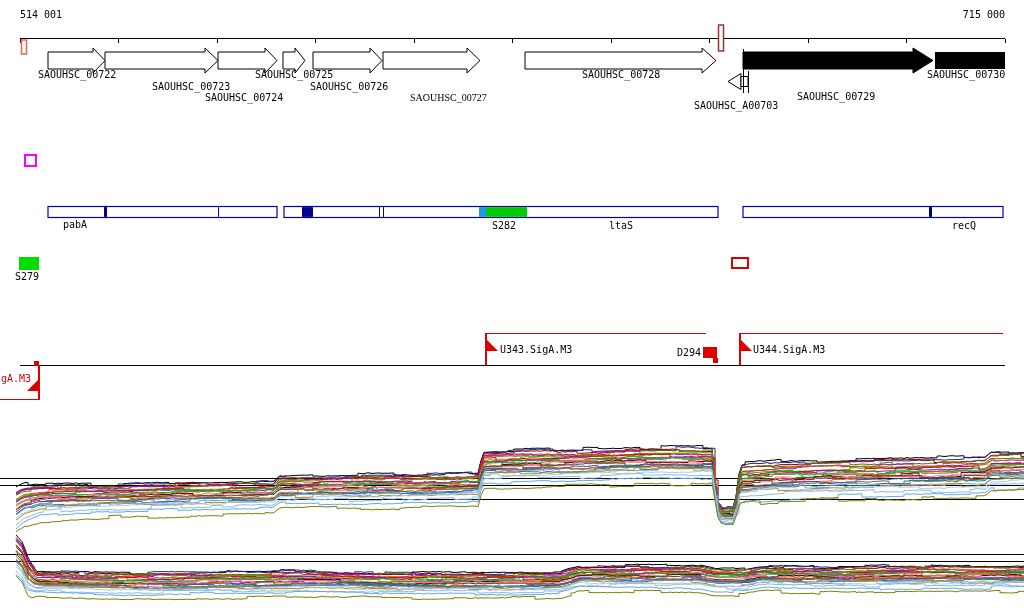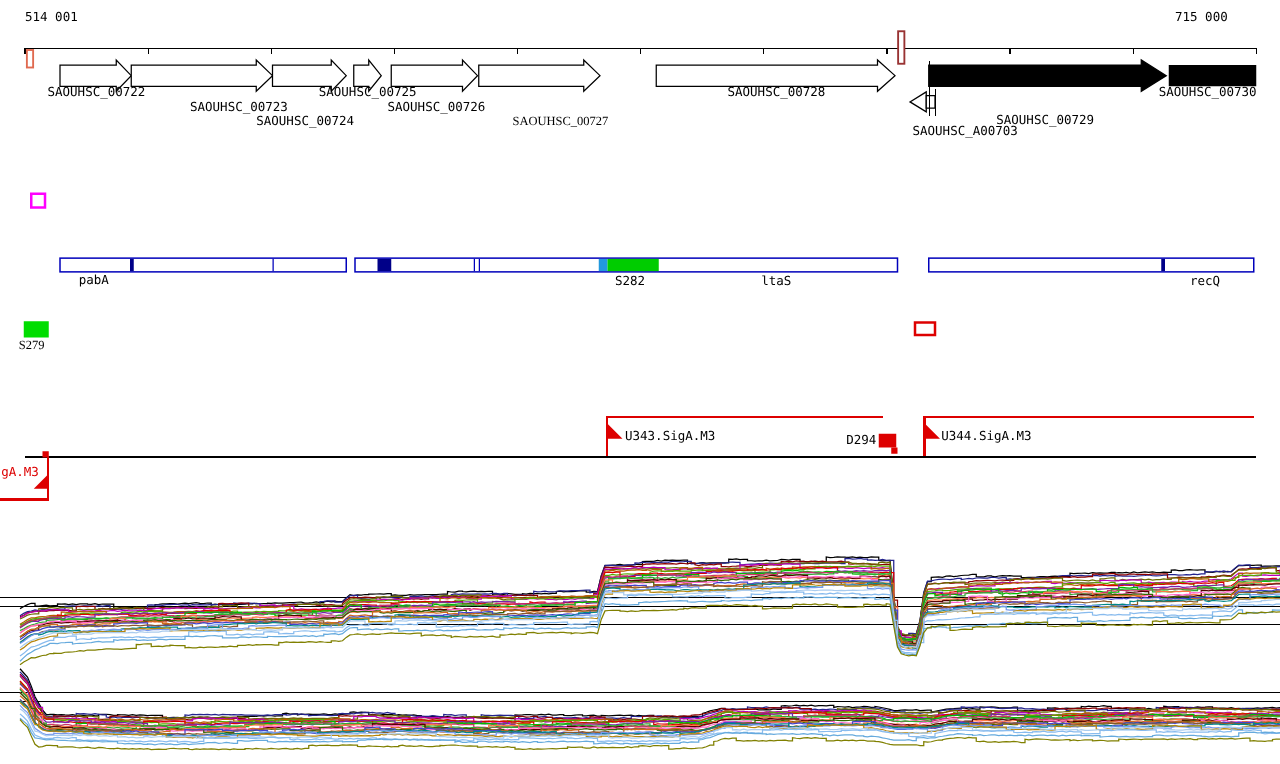--- a/index.html
+++ b/index.html
@@ -7,21 +7,21 @@
        font-family:"DejaVu Sans Mono",monospace;font-size:10px;color:#000;}
   #gfx{position:absolute;left:0;top:0;}
   .lbl{position:absolute;white-space:pre;line-height:10px;font-size:10px;}
   .coord{position:absolute;white-space:pre;line-height:11px;font-size:10px;}
 </style>
 </head>
 <body>
 
 <div id="app">
   <div class="coord" style="left:20px;top:9px;">514 001</div>
-  <div class="coord" style="left:940px;top:9px;width:65px;">715 000</div>
+  <div class="coord" style="left:940px;top:9px;width:65px;text-align:right;">715 000</div>
   <svg id="gfx" width="1024" height="611">
       <rect x="0" y="440" width="1024" height="100" fill="#ffffff" fill-opacity="0"></rect>
       <rect x="0" y="535" width="1024" height="76" fill="#ffffff" fill-opacity="0"></rect>
       <line x1="0" y1="478" x2="1024" y2="478" stroke="#000" stroke-width="1" shape-rendering="crispEdges"></line>
       <line x1="0" y1="485" x2="1024" y2="485" stroke="#000" stroke-width="1" shape-rendering="crispEdges"></line>
       <line x1="277" y1="499.5" x2="1024" y2="499.5" stroke="#000" stroke-width="1" shape-rendering="crispEdges"></line>
       <polyline points="16,486.9 19,485.2 22,483.7 25,482.6 28,482.6 28,484.9 31,484.9 34,484.4 37,484.2 40,484.6 43,484.4 46,484.4 46,483.1 49,483.3 52,483.1 55,483.7 58,483.1 61,483.6 64,483.1 67,483.0 70,483.0 70,483.3 73,483.4 76,482.9 79,483.6 82,483.2 85,483.2 88,483.2 91,483.2 91,486.6 94,486.4 97,485.7 100,485.7 103,485.8 106,485.8 109,485.4 112,485.4 115,485.8 118,485.4 121,485.4 124,485.4 124,483.6 127,483.5 130,483.1 133,483.1 136,482.8 139,482.8 142,483.3 145,482.8 148,482.6 151,482.9 154,482.5 157,482.2 160,482.7 163,482.8 166,482.4 169,482.4 169,484.1 172,483.3 175,483.6 178,483.6 181,483.7 184,483.7 187,483.5 190,483.3 193,483.5 196,483.4 199,483.0 202,483.0 202,482.9 205,482.7 208,483.0 211,482.8 214,482.8 214,482.5 217,482.7 220,482.3 223,482.5 226,482.5 229,482.3 232,482.1 235,482.0 238,481.8 241,481.7 244,482.4 247,482.3 250,482.1 253,481.6 256,482.0 259,482.0 259,481.6 262,481.0 265,481.5 268,481.2 271,481.3 274,481.1 277,478.3 280,475.7 283,476.4 286,475.9 289,476.0 292,475.6 295,475.6 295,475.3 298,475.3 301,475.2 304,475.1 307,475.3 310,474.9 313,474.9 313,476.2 316,475.9 319,476.2 322,476.3 325,476.3 328,475.7 331,476.0 334,475.9 337,475.9 340,475.6 343,475.6 346,475.7 349,475.7 352,475.4 355,475.3 358,475.3 358,473.1 361,473.6 364,473.7 367,472.9 370,472.9 370,473.2 373,473.4 376,473.1 379,473.0 382,473.3 385,473.2 388,473.3 391,473.0 394,473.0 394,475.5 397,475.2 400,475.4 403,475.5 406,474.9 409,475.0 412,475.4 415,475.4 418,475.4 418,474.9 421,475.3 424,474.7 427,474.8 430,474.8 433,475.1 436,474.7 439,475.1 442,474.7 445,474.7 445,473.3 448,473.0 451,473.4 454,473.1 457,473.3 460,473.1 463,472.8 466,472.7 469,472.7 469,473.7 472,473.7 475,473.2 478,473.3 481,460.6 484,452.3 487,452.5 490,452.0 493,451.9 496,451.6 499,452.0 502,452.0 505,452.1 508,451.5 511,451.4 514,451.4 514,449.2 517,449.0 520,449.0 523,449.0 526,448.3 529,448.8 532,448.2 535,448.3 538,448.1 541,448.3 544,448.3 547,448.1 550,448.1 550,450.8 553,450.5 556,450.8 559,450.5 562,450.1 565,450.5 568,450.2 571,450.2 574,450.2 577,450.3 580,450.3 583,450.3 583,447.3 586,447.4 589,447.2 592,447.6 595,447.4 598,447.4 598,448.5 601,448.6 604,448.9 607,448.6 610,448.6 613,448.2 616,448.6 619,448.5 622,448.4 625,447.6 628,447.7 631,448.1 634,447.5 637,447.4 640,447.4 640,449.3 643,449.1 646,449.5 649,449.4 652,448.9 655,449.2 658,449.6 661,449.6 661,445.6 664,446.0 667,445.9 670,445.5 673,445.7 676,445.7 676,445.8 679,445.9 682,445.6 685,446.0 688,445.7 691,446.0 694,446.1 697,445.5 700,445.6 703,445.6 703,448.3 706,448.7 709,448.5 712,448.3 715,476.9 718,501.2 721,507.6 724,508.3 727,508.0 730,508.2 733,507.8 736,497.0 739,474.8 742,465.2 745,465.2 745,461.9 748,461.7 751,461.5 754,461.8 757,460.9 760,460.7 763,461.2 766,460.9 769,460.4 772,460.2 775,460.1 778,459.4 781,459.4 781,461.3 784,461.4 787,461.4 790,460.7 793,460.7 793,460.8 796,461.4 799,460.8 802,460.6 805,460.7 808,460.6 811,460.9 814,460.8 817,460.8 817,462.1 820,462.1 823,461.9 826,461.8 829,461.7 832,461.3 835,461.3 838,461.4 841,461.1 844,460.9 847,461.1 850,461.1 853,461.1 856,461.1 856,458.6 859,458.9 862,458.7 865,458.6 868,458.5 871,458.8 874,458.2 877,458.5 880,458.4 883,458.5 886,458.4 889,457.9 892,457.9 892,458.4 895,458.2 898,458.3 901,457.9 904,458.4 907,457.6 910,458.2 913,457.9 916,457.6 919,457.8 922,457.6 925,458.0 928,458.1 931,457.7 934,457.9 937,457.9 937,456.1 940,455.9 943,456.4 946,456.4 949,455.9 952,455.7 955,456.0 958,456.1 961,455.8 964,455.8 964,457.5 967,457.7 970,457.8 973,457.4 976,457.2 979,457.6 982,457.1 985,457.4 988,454.8 991,452.5 994,452.5 997,452.4 1000,452.2 1003,452.2 1006,452.0 1009,452.0 1009,453.0 1012,452.9 1015,452.9 1018,452.8 1021,452.7 1024,452.8" fill="none" stroke="#000000" stroke-width="1"></polyline>
       <polyline points="16,492.6 19,490.7 22,489.3 25,488.8 28,488.0 31,488.4 34,487.5 37,487.9 40,487.6 43,487.8 46,487.4 49,487.3 52,487.3 52,485.1 55,484.9 58,484.7 61,484.8 64,485.3 67,484.7 70,484.7 73,484.8 76,485.2 79,484.6 82,485.1 85,484.5 88,484.5 88,487.8 91,487.4 94,487.2 97,487.4 100,486.9 103,486.9 106,487.1 109,487.1 112,486.8 115,486.9 118,486.9 118,484.1 121,483.9 124,484.1 127,483.9 130,484.2 133,483.7 136,483.7 139,483.5 142,483.6 145,484.0 148,483.9 151,483.9 151,484.6 154,483.8 157,483.9 160,483.8 163,483.9 166,483.9 169,483.6 172,483.7 175,483.6 178,483.2 181,483.1 184,483.6 187,483.6 187,482.4 190,482.6 193,482.8 196,482.8 199,482.5 202,482.6 205,482.8 208,482.8 208,484.7 211,484.7 214,484.6 217,484.7 220,484.4 223,484.4 226,484.1 229,484.0 232,484.0 232,483.7 235,483.1 238,483.4 241,483.4 244,483.1 247,483.2 250,483.4 253,483.5 256,483.5 256,481.2 259,481.1 262,480.7 265,480.7 268,480.7 268,481.6 271,481.6 274,481.6 277,478.6 280,476.6 283,476.3 286,476.3 286,478.4 289,478.7 292,478.6 295,478.1 298,478.5 301,478.4 304,478.1 307,478.0 310,477.9 313,478.0 316,478.3 319,478.1 322,477.8 325,478.1 328,478.1 328,477.3 331,477.2 334,477.3 337,476.7 340,477.2 343,477.3 346,476.6 349,476.8 352,477.0 355,477.0 358,476.8 361,476.8 361,475.8 364,475.1 367,475.5 370,475.1 373,475.3 376,475.2 379,475.2 382,475.1 385,475.3 388,475.2 391,475.3 394,474.7 397,474.7 400,475.2 403,474.6 406,474.6 406,476.5 409,476.2 412,476.6 415,476.1 418,476.0 421,476.2 424,476.3 427,476.3 427,473.0 430,473.4 433,473.3 436,472.9 439,473.4 442,473.4 445,473.2 448,472.6 451,472.6 454,472.9 457,472.5 460,472.5 463,472.5 466,472.2 469,472.1 472,472.1 472,474.2 475,473.8 478,473.5 481,461.0 484,452.5 487,452.2 490,452.3 493,452.4 496,452.4 499,452.5 502,451.8 505,451.8 508,451.8 508,450.4 511,450.5 514,449.7 517,450.2 520,450.3 523,449.8 526,450.1 529,449.9 532,449.6 535,449.6 535,449.7 538,449.1 541,449.2 544,449.4 547,449.3 550,449.0 553,449.0 553,451.1 556,451.0 559,450.6 562,450.4 565,451.0 568,450.8 571,450.4 574,450.4 577,450.4 580,450.5 583,449.8 586,449.7 589,449.8 592,449.8 592,451.9 595,451.7 598,451.4 601,451.2 604,451.2 607,450.9 610,451.1 613,450.8 616,450.6 619,450.7 622,450.8 625,450.5 628,450.8 631,450.8 631,450.5 634,451.1 637,450.9 640,450.8 643,450.9 646,450.6 649,450.8 652,450.9 655,450.9 658,450.5 661,450.3 664,450.5 667,450.2 670,450.2 673,450.8 676,450.8 676,446.9 679,446.7 682,447.3 685,447.1 688,446.8 691,447.3 694,447.3 694,448.0 697,447.9 700,448.3 703,448.2 706,447.6 709,448.2 712,448.3 715,448.3 715,478.1 718,502.0 721,507.9 724,508.5 727,508.5 727,506.6 730,506.6 733,507.0 736,496.2 739,474.0 742,464.9 745,464.7 748,464.0 751,463.5 754,463.3 757,463.4 760,463.6 763,463.3 766,462.7 769,462.7 769,463.7 772,463.2 775,462.7 778,463.0 781,462.4 784,462.3 787,462.5 790,462.5 793,461.9 796,462.0 799,462.5 802,462.1 805,462.1 805,463.4 808,463.2 811,463.4 814,463.0 817,463.2 820,462.8 823,462.5 826,463.0 829,462.3 832,462.2 835,462.2 838,462.2 841,462.5 844,461.8 847,461.8 847,461.0 850,460.5 853,460.5 856,460.4 859,460.9 862,460.5 865,460.4 868,460.7 871,460.7 871,460.7 874,460.6 877,460.4 880,460.9 883,460.4 886,460.7 889,460.4 892,460.4 892,461.1 895,460.6 898,460.9 901,460.8 904,460.8 907,461.0 910,460.8 913,460.6 916,460.4 919,460.0 922,460.6 925,460.7 928,460.6 931,460.1 934,460.1 934,459.7 937,459.7 940,459.7 943,460.1 946,460.0 949,459.7 952,459.8 955,459.4 958,459.6 961,459.1 964,459.1 964,457.3 967,457.4 970,457.5 973,457.0 976,457.4 979,456.8 982,457.5 985,457.1 988,454.5 991,452.1 994,452.2 997,451.8 1000,451.8 1000,454.0 1003,454.0 1006,454.0 1009,453.6 1012,453.6 1015,453.8 1018,453.8 1021,453.5 1024,453.2" fill="none" stroke="#23238E" stroke-width="1"></polyline>
       <polyline points="16,493.4 19,492.2 22,490.3 25,489.7 28,489.0 31,489.3 34,488.8 37,489.0 40,488.4 43,488.5 46,488.2 49,488.4 52,488.5 55,488.4 58,488.7 61,488.7 61,485.3 64,485.1 67,485.1 70,485.3 73,485.0 76,485.0 76,487.4 79,487.6 82,486.8 85,487.3 88,486.9 91,487.3 94,487.1 97,486.5 100,486.5 103,487.1 106,486.8 109,486.7 112,486.7 115,486.3 118,486.6 121,486.6 121,486.6 124,486.6 127,486.5 130,486.0 133,486.5 136,486.4 139,486.4 142,485.8 145,486.0 148,486.0 148,486.8 151,486.7 154,486.7 157,486.7 160,486.4 163,486.5 166,486.7 169,486.0 172,486.3 175,486.3 175,482.9 178,482.8 181,483.1 184,482.8 187,482.8 190,482.6 193,482.3 196,482.5 199,482.5 199,485.2 202,485.2 205,485.7 208,485.4 211,485.5 214,485.6 217,485.2 220,485.0 223,485.1 226,485.1 226,484.0 229,484.1 232,483.7 235,483.7 238,483.7 238,483.7 241,483.6 244,483.3 247,483.3 250,483.6 253,483.6 253,484.1 256,484.3 259,483.7 262,483.9 265,483.8 268,484.1 271,484.2 274,484.2 274,482.8 277,480.1 280,478.3 283,477.8 286,478.3 289,478.0 292,477.7 295,477.9 298,478.1 301,478.1 304,478.1 304,479.2 307,479.4 310,479.7 313,479.7 316,479.2 319,479.0 322,479.6 325,479.1 328,479.0 331,479.3 334,478.9 337,479.4 340,479.0 343,479.0 343,477.6 346,477.6 349,477.2 352,477.3 355,477.6 358,477.6 361,477.1 364,477.1 367,477.3 370,476.8 373,477.2 376,477.4 379,476.9 382,476.9 382,477.1 385,476.7 388,476.6 391,476.5 394,476.6 397,476.9 400,476.9 400,476.3 403,476.7 406,476.7 409,476.3 412,476.1 415,476.2 418,476.3 421,476.4 424,475.9 427,476.2 430,476.2 430,477.9 433,478.2 436,477.9 439,478.1 442,477.9 445,477.3 448,477.2 451,477.8 454,477.5 457,477.1 460,477.1 460,477.6 463,477.5 466,477.5 469,476.8 472,476.6 475,476.6 475,474.7 478,474.5 481,462.1 484,453.7 487,453.8 490,453.8 493,453.7 496,453.6 499,453.4 502,453.2 505,453.0 508,453.5 511,453.0 514,453.0 514,451.9 517,451.3 520,451.3 523,451.0 526,451.3 529,451.1 532,450.9 535,451.1 538,450.9 541,451.2 544,450.7 547,450.8 550,451.0 553,450.2 556,450.2 556,451.8 559,452.4 562,451.7 565,452.1 568,451.6 571,451.9 574,451.3 577,451.3 577,453.2 580,453.2 583,453.4 586,453.0 589,452.9 592,452.7 595,452.7 598,453.2 601,453.2 601,452.8 604,452.8 607,452.6 610,452.1 613,452.3 616,451.8 619,451.8 622,452.0 625,452.0 625,449.2 628,449.5 631,449.0 634,449.4 637,448.8 640,449.1 643,449.1 643,449.3 646,449.5 649,449.0 652,449.2 655,449.2 658,449.0 661,449.5 664,449.4 667,449.4 670,449.3 673,448.9 676,449.6 679,449.6 679,451.2 682,451.3 685,450.9 688,450.9 691,450.8 694,451.1 697,451.4 700,451.4 700,451.7 703,451.8 706,451.6 709,451.5 712,451.5 715,480.0 718,480.0 718,502.2 721,507.7 724,508.8 727,508.4 730,508.9 733,509.0 736,498.2 739,476.6 742,467.5 745,467.1 748,466.6 751,467.0 754,466.5 757,466.1 760,466.1 760,466.7 763,466.5 766,466.2 769,466.3 772,466.2 775,466.2 775,465.4 778,465.1 781,464.6 784,464.7 787,464.5 790,464.3 793,464.4 796,464.6 799,464.2 802,464.1 805,464.3 808,464.3 811,464.3 811,463.3 814,463.1 817,463.6 820,463.1 823,463.0 826,462.7 829,462.9 832,462.9 832,462.6 835,462.6 838,462.2 841,462.1 844,461.9 847,462.1 850,461.6 853,461.7 856,461.8 859,461.3 862,461.8 865,461.7 868,461.7 871,461.3 874,461.3 874,459.5 877,459.2 880,459.7 883,459.4 886,459.1 889,458.9 892,458.9 892,459.4 895,459.8 898,459.8 901,459.9 904,459.2 907,459.2 907,459.2 910,459.7 913,459.4 916,459.4 919,459.6 922,459.1 925,459.2 928,459.2 931,459.0 934,459.0 934,462.5 937,462.4 940,462.2 943,461.8 946,461.9 949,462.2 952,462.0 955,461.9 958,462.1 961,462.1 961,461.6 964,461.7 967,461.2 970,461.5 973,461.1 976,461.1 976,460.7 979,460.2 982,460.5 985,460.2 988,458.1 991,455.5 994,455.2 997,455.3 1000,454.8 1003,455.0 1006,454.8 1009,454.6 1012,454.8 1015,454.4 1018,454.2 1021,454.2 1021,456.2 1024,456.6" fill="none" stroke="#8B0000" stroke-width="1"></polyline>
       <polyline points="16,495.2 19,493.8 22,492.1 25,491.4 28,491.1 31,491.1 31,487.0 34,486.7 37,486.8 40,486.0 43,486.3 46,486.6 49,485.9 52,485.9 55,486.3 58,486.3 58,488.0 61,487.8 64,487.5 67,488.0 70,487.5 73,487.6 76,487.5 79,487.5 79,486.9 82,487.3 85,487.2 88,487.2 91,486.7 94,486.5 97,486.7 100,486.4 103,486.5 106,486.8 109,486.0 112,486.3 115,486.3 115,488.8 118,488.5 121,488.3 124,488.6 127,488.7 130,488.7 130,486.9 133,486.5 136,486.1 139,486.5 142,486.2 145,486.4 148,486.5 151,485.9 154,486.3 157,485.9 160,486.0 163,486.1 166,486.1 166,485.4 169,485.4 172,485.0 175,485.5 178,485.5 178,484.2 181,484.2 184,484.6 187,484.2 190,484.2 190,486.0 193,485.9 196,485.3 199,485.3 202,485.7 205,485.7 205,484.7 208,485.2 211,485.1 214,484.5 217,485.0 220,484.9 223,484.3 226,485.0 229,484.8 232,484.5 235,484.2 238,484.2 238,483.3 241,483.5 244,483.4 247,483.4 250,483.4 253,483.2 256,483.3 259,483.3 259,484.5 262,484.8 265,484.9 268,484.3 271,484.6 274,484.1 277,481.8 280,479.4 283,479.0 286,479.2 289,479.5 292,479.4 295,479.6 298,479.0 301,479.0 301,477.6 304,477.7 307,477.3 310,477.7 313,477.3 316,477.0 319,477.1 322,477.1 322,478.3 325,478.3 328,478.1 331,478.2 334,478.5 337,478.3 340,477.9 343,477.7 346,478.4 349,477.9 352,477.9 352,476.9 355,476.4 358,476.4 361,476.7 364,476.1 367,476.8 370,476.1 373,476.2 376,476.1 379,476.3 382,475.9 385,475.9 385,478.2 388,478.2 391,478.3 394,478.4 397,478.3 400,478.3 400,479.2 403,479.8 406,479.2 409,479.2 412,479.5 415,479.4 418,479.1 421,479.1 421,478.1 424,477.8 427,477.7 430,478.0 433,477.4 436,477.7 439,477.2 442,477.1 445,477.3 448,477.3 448,477.8 451,477.4 454,477.8 457,477.2 460,477.3 463,477.6 466,477.7 469,477.1 472,477.2 475,477.3 478,477.0 481,477.0 481,463.9 484,455.7 487,455.6 490,455.7 493,455.6 496,455.4 499,455.0 502,455.3 505,455.0 508,455.1 511,455.1 514,455.1 514,454.9 517,455.2 520,454.9 523,454.7 526,454.8 529,455.1 532,454.4 535,454.4 538,454.2 541,454.1 544,454.5 547,454.1 550,454.1 550,455.4 553,455.4 556,454.7 559,454.7 562,454.9 565,454.4 568,454.4 568,454.8 571,455.1 574,454.9 577,455.1 580,455.0 583,454.7 586,454.7 589,454.5 592,454.7 595,454.5 598,454.2 601,454.4 604,454.6 607,454.1 610,454.1 610,451.1 613,450.8 616,451.1 619,450.9 622,450.7 625,450.5 628,450.6 631,450.2 634,450.4 637,450.6 640,450.4 643,450.4 646,450.4 646,450.1 649,450.5 652,450.3 655,450.1 658,450.4 661,449.9 664,450.4 667,450.5 670,450.5 673,450.1 676,449.9 679,449.8 682,450.6 685,450.6 685,451.0 688,451.0 691,451.0 694,450.8 697,451.1 700,451.2 703,451.2 703,450.0 706,449.9 709,450.2 712,449.8 715,477.9 718,501.3 721,506.7 724,507.6 727,508.2 730,508.2 730,507.6 733,507.9 736,497.0 739,475.7 742,467.3 745,467.2 748,466.9 751,466.9 754,466.6 757,466.1 760,466.2 763,465.7 766,465.8 769,465.7 772,465.7 772,467.6 775,467.3 778,466.6 781,466.5 784,466.4 787,466.2 790,466.2 793,466.4 796,466.1 799,466.2 802,465.8 805,466.1 808,466.1 808,463.9 811,463.5 814,463.5 817,463.6 820,462.8 823,462.9 826,463.4 829,462.9 832,463.1 835,463.1 835,462.9 838,463.2 841,462.9 844,462.4 847,462.4 850,462.4 850,464.3 853,464.9 856,464.5 859,464.2 862,464.1 865,464.2 868,464.4 871,464.7 874,464.0 877,464.6 880,464.6 880,463.0 883,463.0 886,462.6 889,462.3 892,462.3 892,464.1 895,464.4 898,463.6 901,464.1 904,463.9 907,463.6 910,463.6 913,463.4 916,463.9 919,463.4 922,464.0 925,463.7 928,463.7 931,463.1 934,463.5 937,463.5 937,462.6 940,462.2 943,462.7 946,462.3 949,462.4 952,462.5 955,462.5 958,462.2 961,462.4 964,462.0 967,461.8 970,461.8 973,461.8 973,460.9 976,460.8 979,460.7 982,461.0 985,461.0 988,458.2 991,456.0 994,456.0 997,456.1 1000,455.4 1003,455.2 1006,455.5 1009,455.5 1009,454.6 1012,454.7 1015,454.3 1018,453.9 1021,453.9 1021,457.5 1024,457.8" fill="none" stroke="#6B6B00" stroke-width="1"></polyline>
@@ -133,22 +133,22 @@
   <div id="labels">
       <div class="lbl" style="left: 38px; top: 70px;">SAOUHSC_00722</div>
       <div class="lbl" style="left: 122px; top: 82px; margin-left: 30px;">SAOUHSC_00723</div>
       <div class="lbl" style="left: 205px; top: 93px;">SAOUHSC_00724</div>
       <div class="lbl" style="left: 255px; top: 70px;">SAOUHSC_00725</div>
       <div class="lbl" style="left: 310px; top: 82px;">SAOUHSC_00726</div>
       <div class="lbl" style="left: 410px; top: 93px; font-family: Liberation Serif, serif;">SAOUHSC_00727</div>
       <div class="lbl" style="left: 582px; top: 70px;">SAOUHSC_00728</div>
       <div class="lbl" style="left: 797px; top: 92px;">SAOUHSC_00729</div>
       <div class="lbl" style="left: 927px; top: 70px; text-align: center;">SAOUHSC_00730</div>
-      <div class="lbl" style="left: 694px; top: 101px; margin-left: 36px;">SAOUHSC_A00703</div>
-      <div class="lbl" style="left: 15px; top: 272px; font-family: Liberation Serif, serif;">S279</div>
+      <div class="lbl" style="left: 694px; top: 101px;">SAOUHSC_A00703</div>
+      <div class="lbl" style="left: 15px; top: 272px;">S279</div>
       <div class="lbl" style="left: 63px; top: 220px;">pabA</div>
       <div class="lbl" style="left: 492px; top: 221px;">S282</div>
       <div class="lbl" style="left: 609px; top: 221px;">ltaS</div>
       <div class="lbl" style="left: 952px; top: 221px;">recQ</div>
       <div class="lbl" style="left: 500px; top: 345px; color: rgb(0, 0, 0);">U343.SigA.M3</div>
       <div class="lbl" style="left: 677px; top: 348px; color: rgb(0, 0, 0);">D294</div>
       <div class="lbl" style="left: 753px; top: 345px; color: rgb(0, 0, 0);">U344.SigA.M3</div>
       <div class="lbl" style="left: 1px; top: 374px; color: rgb(221, 0, 0);">gA.M3</div>
     </div>
 </div>

